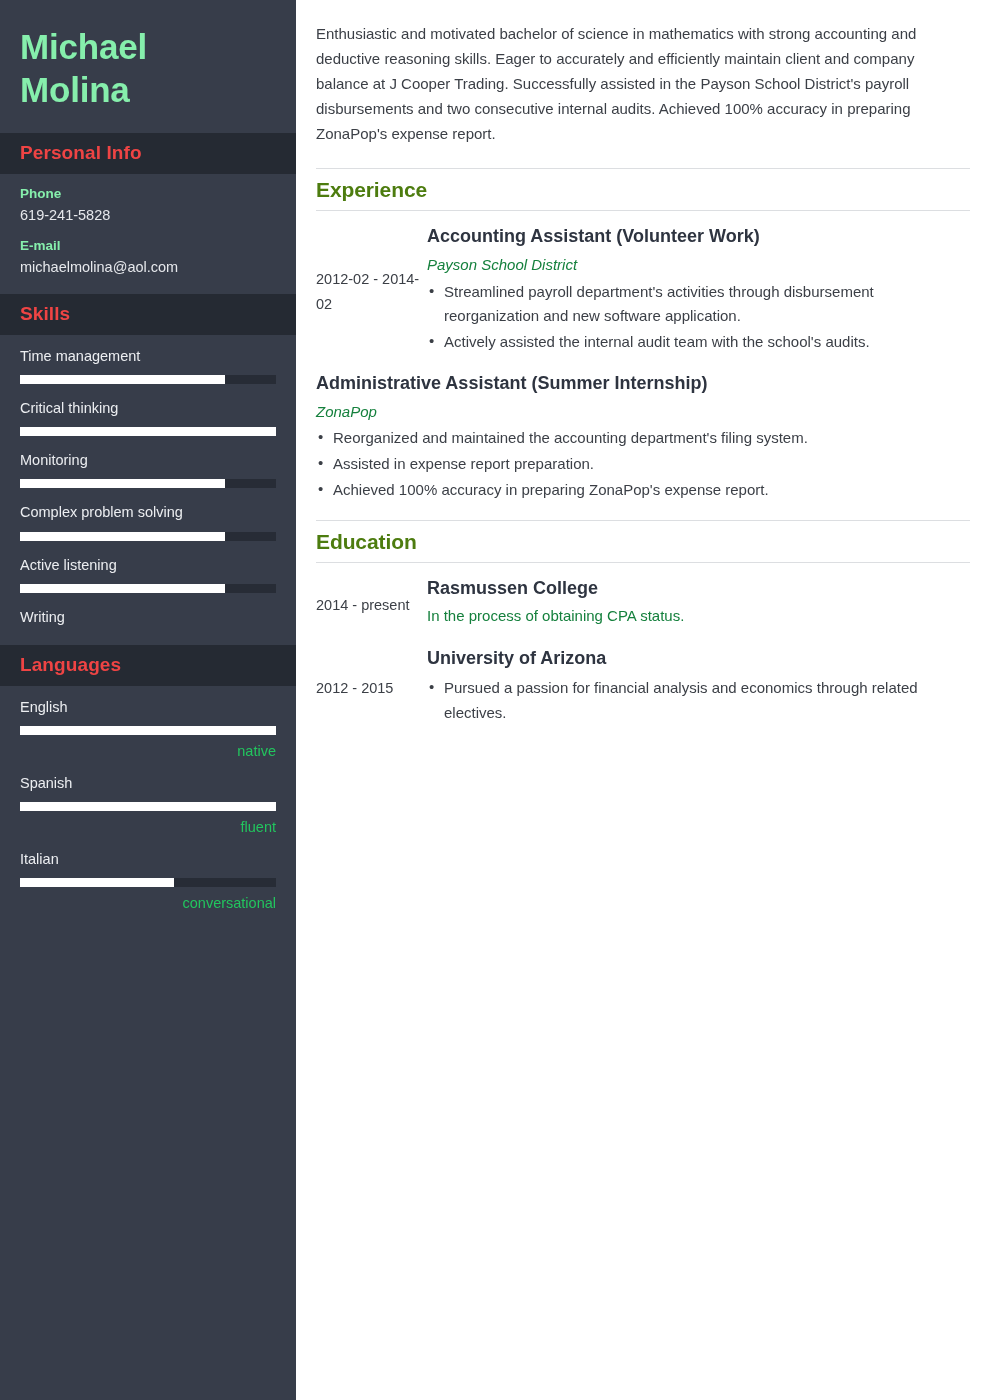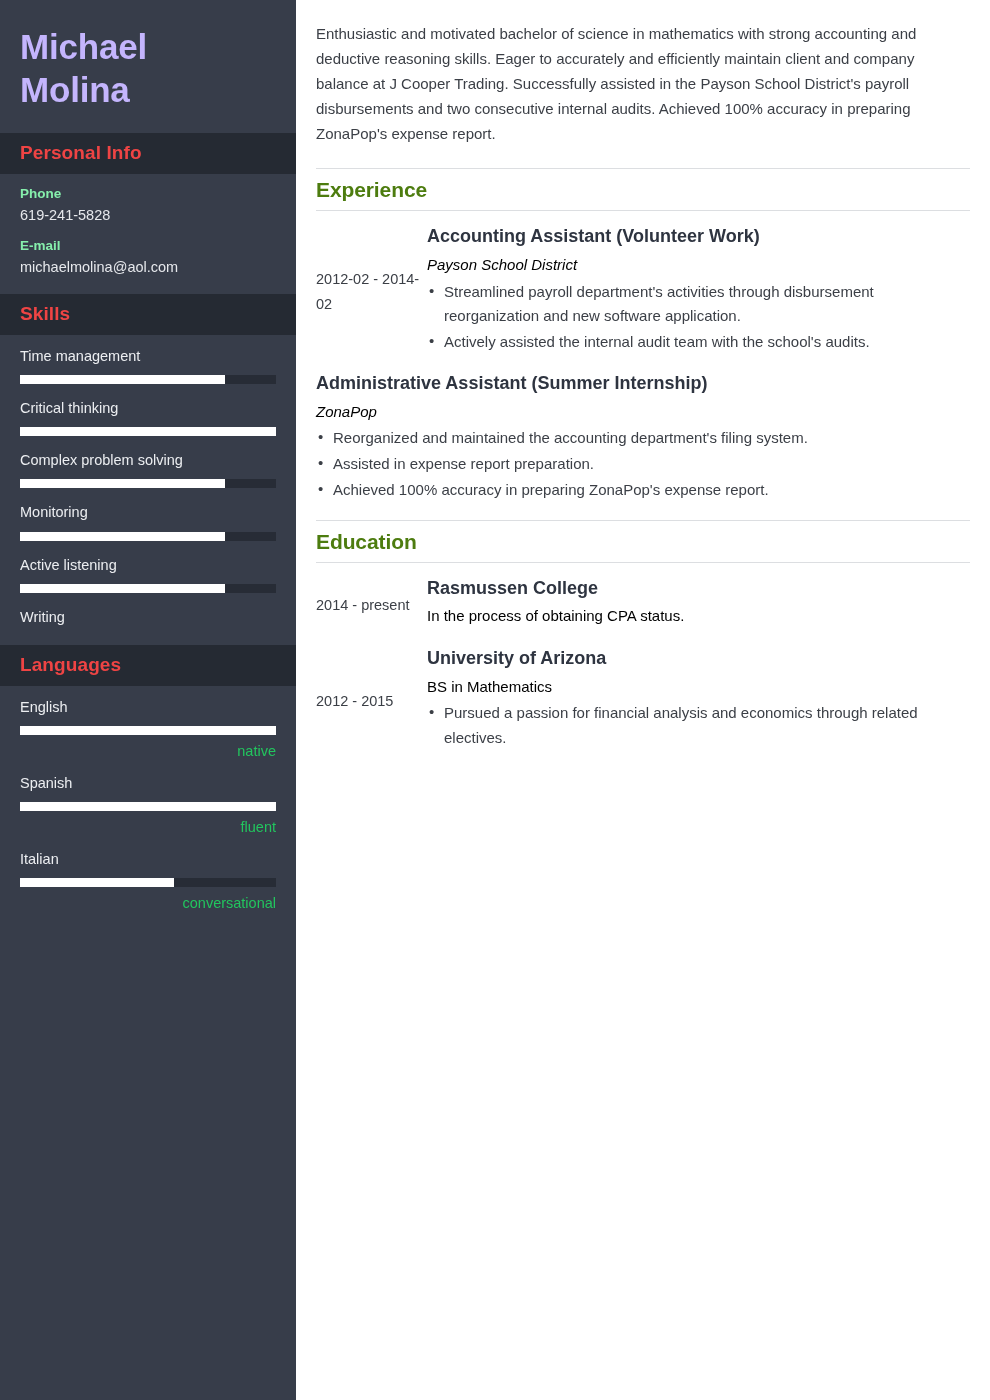--- a/index.html
+++ b/index.html
@@ -31,21 +31,21 @@
   }
 
   .name-block {
     padding: 26px 20px 22px 20px;
   }
   .name-line {
     font-size: 35px;
     font-weight: bold;
     line-height: 1.22;
     letter-spacing: -0.2px;
-    color: #c4b5fd;
+    color: #86efac;
   }
 
   .side-section-head {
     background: #252a33;
     padding: 9px 20px 10px 20px;
     font-size: 19px;
     font-weight: bold;
     color: #ef4444;
     letter-spacing: 0.1px;
   }
@@ -138,21 +138,21 @@
 
   .entry-title {
     font-size: 18px;
     font-weight: bold;
     color: #2e3440;
     line-height: 1.3;
     margin-bottom: 5px;
   }
   .entry-sub {
     font-size: 15px;
-    color: #000000;
+    color: #15803d;
     line-height: 1.45;
     margin-bottom: 4px;
   }
   .entry-sub.italic { font-style: italic; }
 
   .bullets { list-style: none; }
   .bullets li {
     position: relative;
     padding-left: 17px;
     font-size: 15px;
@@ -201,27 +201,27 @@
             <div class="bar-fill" style="width: 80%;"></div>
           </div>
         </div>
         <div class="bar-row">
           <div class="bar-label">Critical thinking</div>
           <div class="bar-track">
             <div class="bar-fill" style="width: 100%;"></div>
           </div>
         </div>
         <div class="bar-row">
+          <div class="bar-label">Monitoring</div>
+          <div class="bar-track">
+            <div class="bar-fill" style="width: 80%;"></div>
+          </div>
+        </div>
+        <div class="bar-row">
           <div class="bar-label">Complex problem solving</div>
-          <div class="bar-track">
-            <div class="bar-fill" style="width: 80%;"></div>
-          </div>
-        </div>
-        <div class="bar-row">
-          <div class="bar-label">Monitoring</div>
           <div class="bar-track">
             <div class="bar-fill" style="width: 80%;"></div>
           </div>
         </div>
         <div class="bar-row">
           <div class="bar-label">Active listening</div>
           <div class="bar-track">
             <div class="bar-fill" style="width: 80%;"></div>
           </div>
         </div>
@@ -300,21 +300,20 @@
             <div class="entry-date">2014 - present</div>
             <div class="entry-body">
               <div class="entry-title">Rasmussen College</div>
               <div class="entry-sub">In the process of obtaining CPA status.</div>
             </div>
           </div>
           <div class="entry">
             <div class="entry-date">2012 - 2015</div>
             <div class="entry-body">
               <div class="entry-title">University of Arizona</div>
-              <div class="entry-sub">BS in Mathematics</div>
               <ul class="bullets">
                 <li>Pursued a passion for financial analysis and economics through related electives.</li>
               </ul>
             </div>
           </div>
         </div>
     </section>
 
   </main>
 </div>

